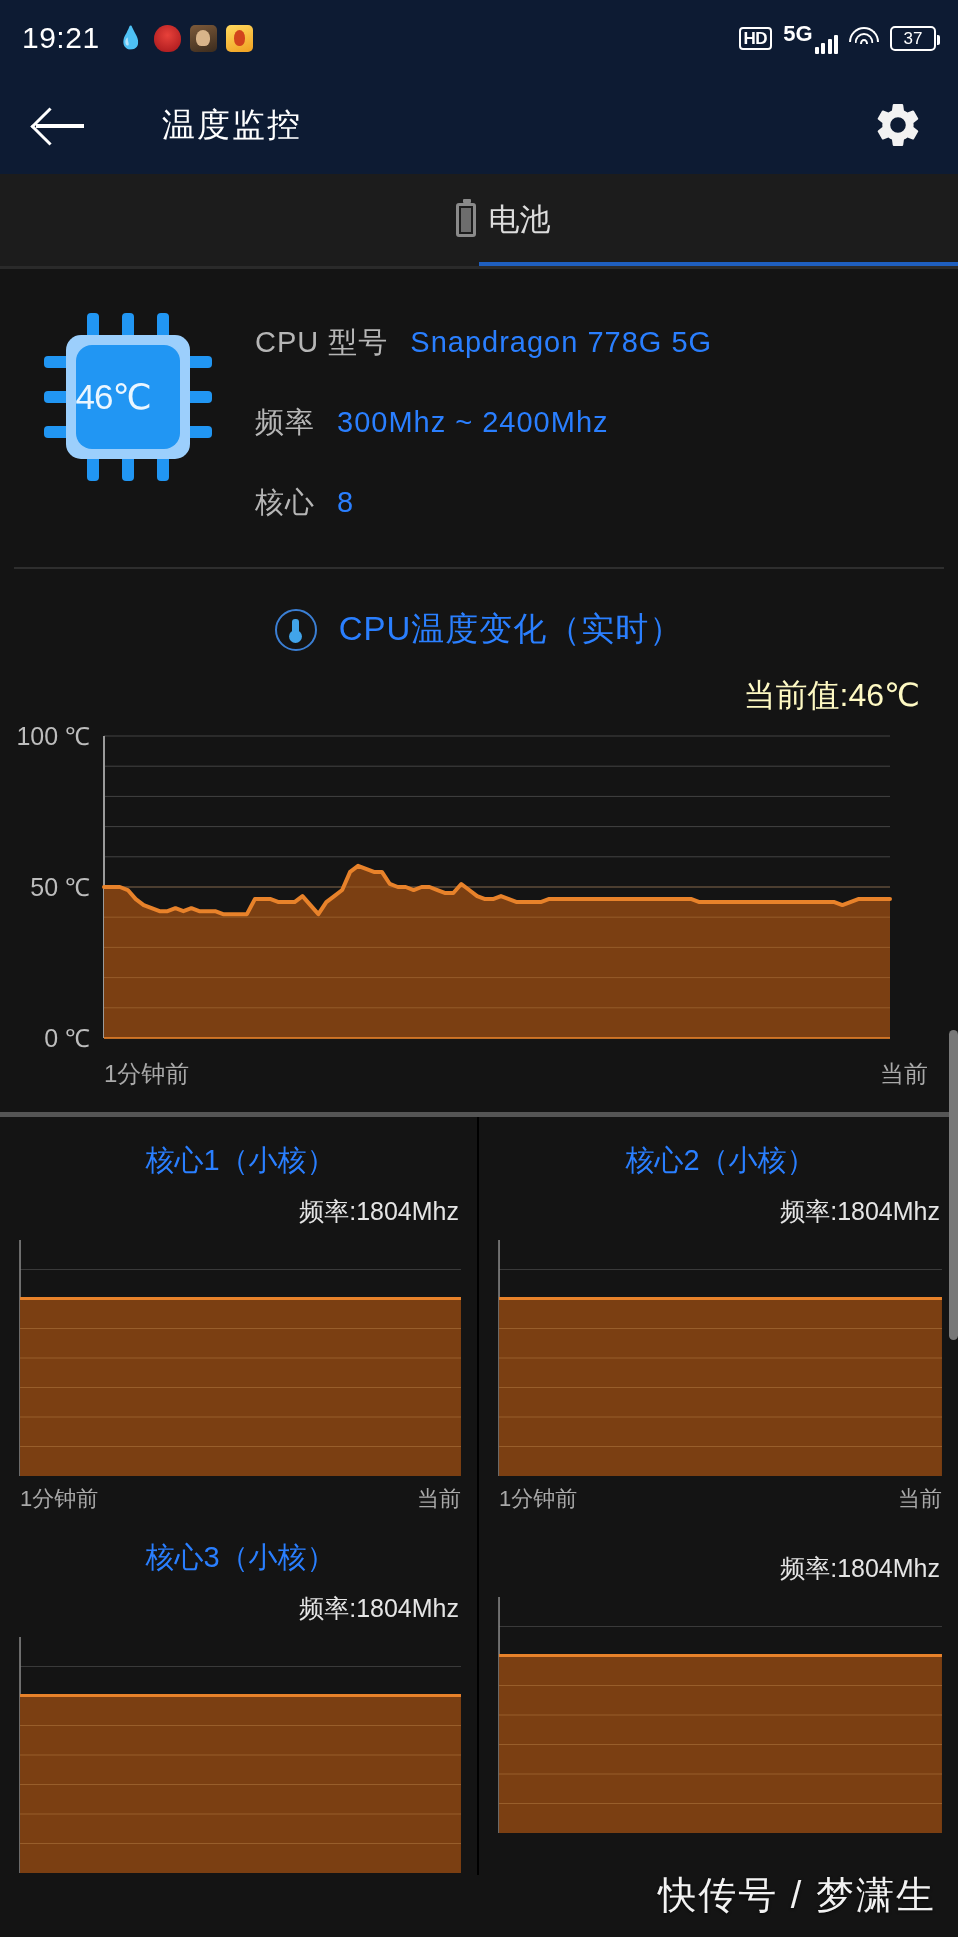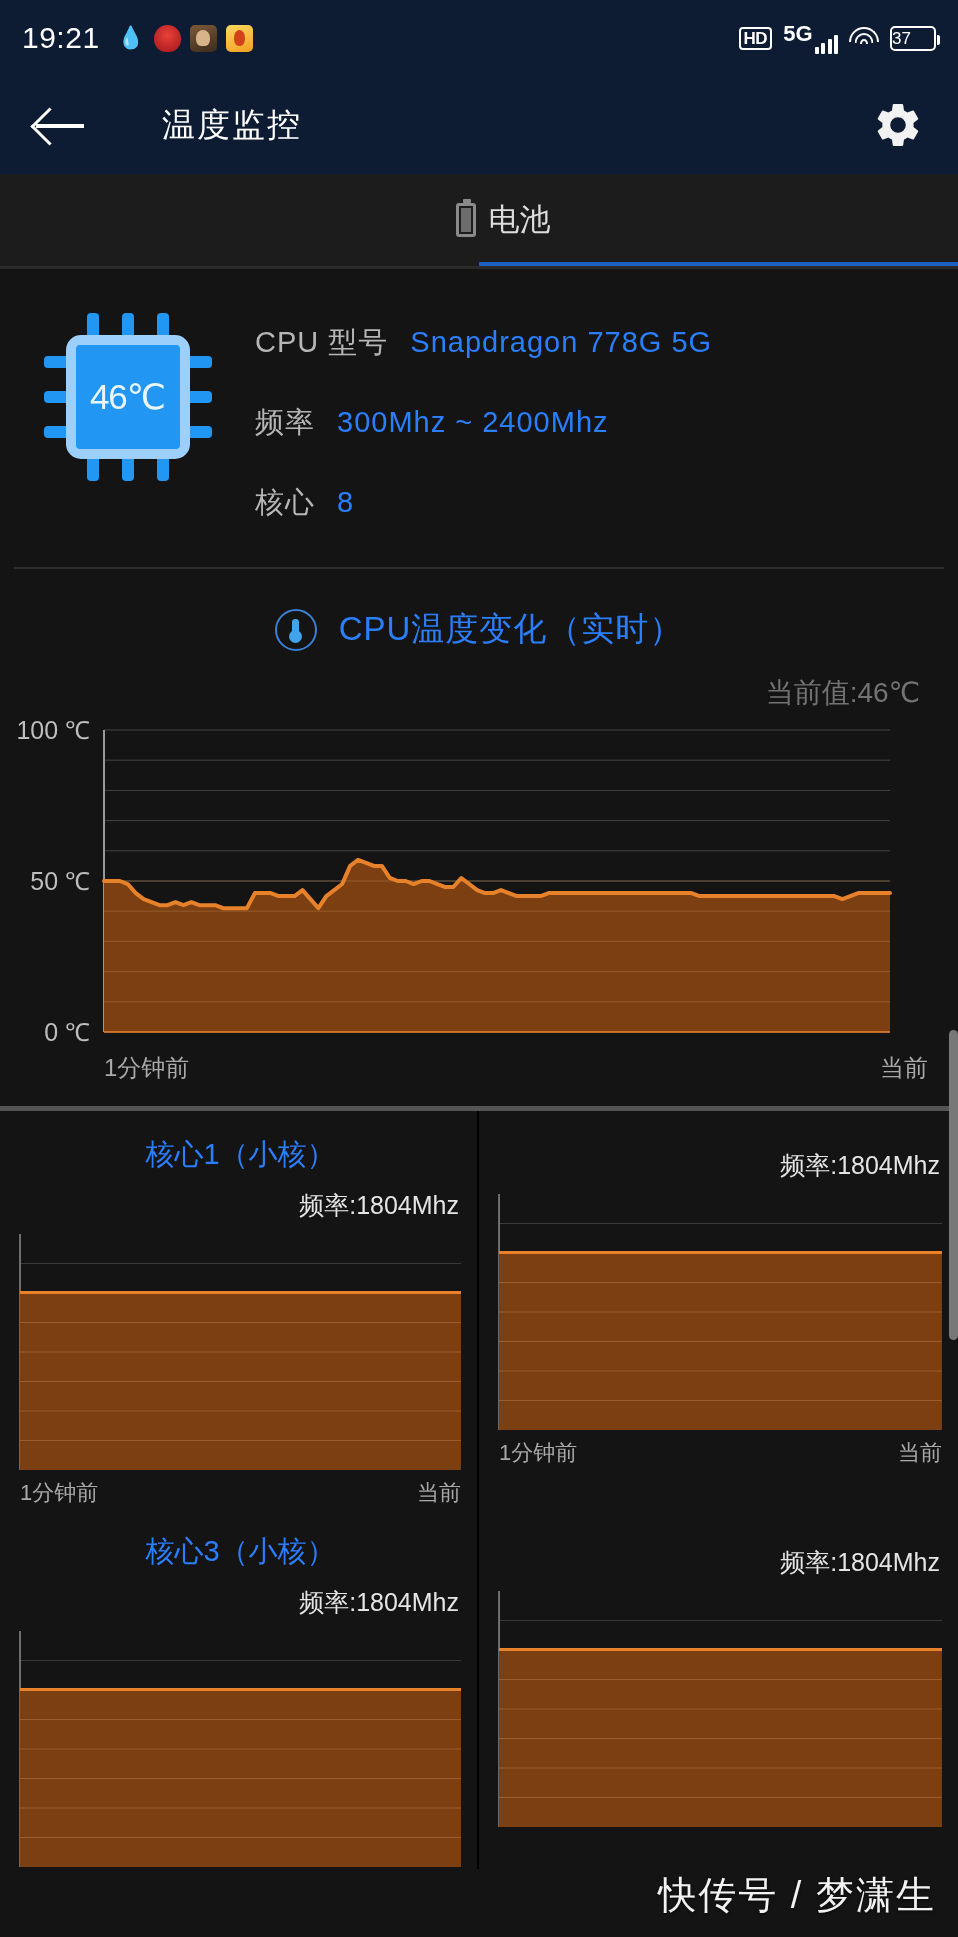--- a/index.html
+++ b/index.html
@@ -35,21 +35,21 @@
   .bars { display:flex; align-items:flex-end; gap:2.5px; height:22px; }
   .bars i { width:4px; background:#fff; border-radius:1px; display:block; }
   .bars i:nth-child(1){height:7px;} .bars i:nth-child(2){height:11px;}
   .bars i:nth-child(3){height:15px;} .bars i:nth-child(4){height:19px;}
   .wifi { width:30px; height:23px; position:relative; }
   .wifi span { position:absolute; left:50%; transform:translateX(-50%); border:2.8px solid #fff;
                border-bottom:none; border-radius:50% 50% 0 0 / 100% 100% 0 0; }
   .wifi .w1{width:30px;height:15px;top:0;} .wifi .w2{width:19px;height:10px;top:6px;}
   .wifi .w3{width:8px;height:5px;top:12px;}
   .batt { width:46px; height:25px; border:2.5px solid #fff; border-radius:5px; position:relative;
-          display:flex; align-items:center; justify-content:flex-start; }
+          display:flex; align-items:center; justify-content:center; }
   .batt:after{content:"";position:absolute;right:-6px;top:7px;width:3px;height:10px;background:#fff;border-radius:0 2px 2px 0;}
   .batt b { color:#fff; font-size:17px; font-weight:400; line-height:1; }
 
   
   .appbar { height:98px; background:#0d1b33; display:flex; align-items:center; padding:0 34px; }
   .back-arrow { width:54px; height:44px; position:relative; cursor:pointer; }
   .back-arrow:before { content:""; position:absolute; left:2px; top:21px; width:48px; height:3.5px; background:#fff; }
   .back-arrow:after { content:""; position:absolute; left:2px; top:10px; width:24px; height:24px;
                       border-left:3.5px solid #fff; border-bottom:3.5px solid #fff; transform:rotate(45deg); }
   .appbar-title { color:#fff; font-size:33px; margin-left:74px; letter-spacing:2px; }
@@ -76,22 +76,22 @@
   .tab-underline { position:absolute; bottom:0; left:50%; width:50%; height:4px; background:#1f5fbf; }
   .tabs-sep { height:3px; background:#2a2a2a; }
 
   
   .cpu-info { background:#141414; padding:34px 0 44px 0; display:flex; align-items:flex-start; }
   .chip-wrap { width:255px; display:flex; justify-content:center; padding-top:10px; }
   .chip { width:168px; height:168px; position:relative; }
   .chip .outer { position:absolute; left:22px; top:22px; width:124px; height:124px;
                  background:#9ccffc; border-radius:15px; }
   .chip .inner { position:absolute; left:32px; top:32px; width:104px; height:104px;
-                 background:#2196f3; border-radius:4px; display:flex; align-items:center;
-                 justify-content:center; }
+                 background:#2196f3; border-radius:16px; display:flex; align-items:center;
+                 }
   .chip .temp { color:#eaf6ff; font-size:35px; letter-spacing:-1px; }
   .chip i { position:absolute; background:#2196f3; border-radius:4px; }
   .chip .pt { width:12px; height:26px; top:0; }
   .chip .pb { width:12px; height:26px; bottom:0; }
   .chip .pl { width:26px; height:12px; left:0; }
   .chip .pr { width:26px; height:12px; right:0; }
 
   .info-rows { flex:1; padding-top:20px; }
   .info-row { display:flex; align-items:baseline; margin-bottom:40px; }
   .info-label { color:#b6b6b6; font-size:29px; min-width:0; letter-spacing:1px; }
@@ -99,21 +99,21 @@
   .divider { height:2px; background:#2e2e2e; margin:0 14px; }
 
   
   .chart-card { background:#141414; padding:24px 0 0 0; }
   .chart-title { display:flex; align-items:center; justify-content:center; gap:22px; margin-top:14px; }
   .thermo { width:42px; height:42px; border:2.5px solid #3b7fd4; border-radius:50%;
             position:relative; display:flex; align-items:center; justify-content:center; }
   .thermo .stem { width:7px; height:15px; background:#41a4ea; border-radius:3px 3px 0 0; position:absolute; top:8px; }
   .thermo .bulb { width:13px; height:13px; background:#41a4ea; border-radius:50%; position:absolute; top:19px; }
   .chart-title .ttxt { color:#2a7fff; font-size:33px; letter-spacing:1px; }
-  .cur-val { text-align:right; color:#737373; font-size:28px; padding:22px 38px 4px 0; }
+  .cur-val { text-align:right; color:#fef9c3; font-size:32px; padding:22px 38px 4px 0; }
 
   .plot-wrap { position:relative; padding:0 0 0 0; }
   .plot-svg { display:block; }
 
   .xlabels { display:flex; justify-content:space-between; padding:6px 30px 0 104px; }
   .xlabels span { color:#a9a9a9; font-size:24px; }
   .thick-sep { height:5px; background:#555; margin-top:22px; }
 
   
   .cores { background:#141414; padding:0 0 0 0; }
@@ -292,20 +292,21 @@
             <line x1="2" x2="438" y1="179" y2="179" stroke="#b07840" stroke-width="1" opacity="0.55"></line>
             <line x1="2" x2="438" y1="208.5" y2="208.5" stroke="#b07840" stroke-width="1" opacity="0.55"></line>
             <path d="M2.0 60.6 L24.9 60.6 L47.9 60.6 L70.8 60.6 L93.8 60.6 L116.7 60.6 L139.7 60.6 L162.6 60.6 L185.6 60.6 L208.5 60.6 L231.5 60.6 L254.4 60.6 L277.4 60.6 L300.3 60.6 L323.3 60.6 L346.2 60.6 L369.2 60.6 L392.1 60.6 L415.1 60.6 L438.0 60.6 " fill="none" stroke="#e8822a" stroke-width="3"></path>
           </svg>
         <div class="mini-x">
           <span>1分钟前</span>
           <span>当前</span>
         </div>
       </div>
       <div class="core-card">
+        <div class="core-name">核心2（小核）</div>
         <div class="core-freq">频率:1804Mhz</div>
         <svg class="mini-svg core-plot" width="440" height="240" viewBox="0 0 440 240" preserveAspectRatio="none">
             <rect x="0" y="0" width="440" height="240" fill="#141414"></rect>
             <line x1="2" x2="438" y1="31.5" y2="31.5" stroke="#6a6a6a" stroke-width="1" opacity="0.45"></line>
             <line x1="2" x2="438" y1="61" y2="61" stroke="#6a6a6a" stroke-width="1" opacity="0.45"></line>
             <line x1="2" x2="438" y1="90.5" y2="90.5" stroke="#6a6a6a" stroke-width="1" opacity="0.45"></line>
             <line x1="2" x2="438" y1="120" y2="120" stroke="#6a6a6a" stroke-width="1" opacity="0.45"></line>
             <line x1="2" x2="438" y1="149.5" y2="149.5" stroke="#6a6a6a" stroke-width="1" opacity="0.45"></line>
             <line x1="2" x2="438" y1="179" y2="179" stroke="#6a6a6a" stroke-width="1" opacity="0.45"></line>
             <line x1="2" x2="438" y1="208.5" y2="208.5" stroke="#6a6a6a" stroke-width="1" opacity="0.45"></line>

